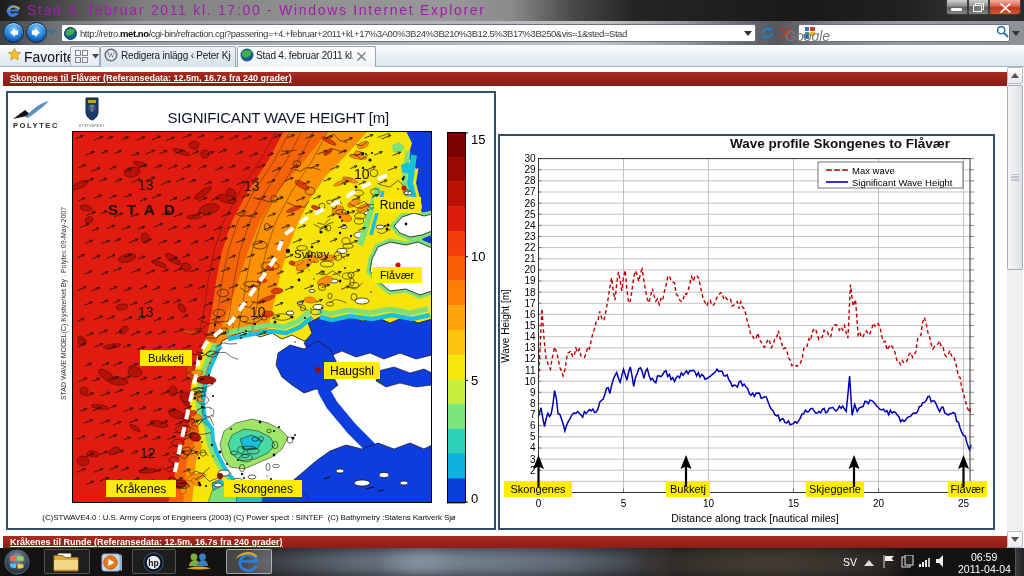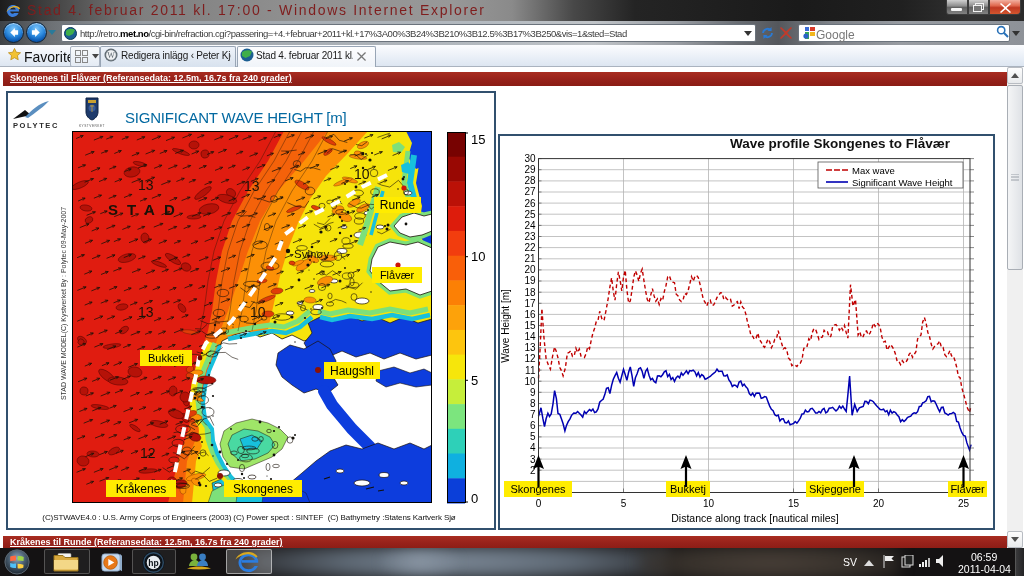--- a/index.html
+++ b/index.html
@@ -1,39 +1,39 @@
 <!DOCTYPE html>
 <html><head><meta charset="utf-8">
 <style>
 *{margin:0;padding:0;box-sizing:border-box}
 html,body{width:1024px;height:576px;overflow:hidden}
 body{font-family:"Liberation Sans",sans-serif;position:relative;background:#fff}
 .abs{position:absolute}
 
 #titlebar{left:0;top:0;width:1024px;height:21px;
  background:linear-gradient(to right,#1c1c1c 0%,#3c3c3c 4%,#7f7f7f 14%,#919191 30%,#989898 44%,#8a8a8a 50%,#484848 56%,#242424 62%,#1a1a1a 78%,#202020 88%,#323232 95%,#2a2a2a 100%);}
-#titletext{left:27px;top:2px;font-size:14px;letter-spacing:1.7px;color:#7f1d1d}
+#titletext{left:27px;top:2px;font-size:14px;letter-spacing:1.7px;color:#a21caf}
 .winbtn{top:0;height:15px;border:1px solid #3c3c3c;border-top:none;
  background:linear-gradient(#cfcfcf,#8a8a8a 45%,#5f5f5f 50%,#828282);}
 #btnmin{left:946px;width:22px;border-radius:0 0 0 3px}
 #btnmax{left:968px;width:21px}
 #btnclose{left:989px;width:32px;border-radius:0 0 4px 0;
  background:linear-gradient(#f2b0a0,#e06a50 40%,#c03822 55%,#d4562e);}
 
 #addrrow{left:0;top:21px;width:1024px;height:24px;
  background:linear-gradient(to right,#3e4246 0%,#6d7175 5%,#9aa0a6 14%,#a8aeb4 30%,#b4bac0 48%,#c0c4c8 58%,#9a9ea4 66%,#6a6e74 72%,#54575c 76%,#7e8288 81%,#989ca2 88%,#8e9298 100%)}
 .navcirc{top:22px;width:21px;height:21px;border-radius:50%;
  background:radial-gradient(circle at 50% 30%,#7cc4f8 0%,#2f8de0 45%,#0a57b0 75%,#063a78 100%);
  border:1px solid #123;box-shadow:inset 0 1px 1px rgba(255,255,255,.6)}
 .navarr{position:absolute;left:4px;top:4px;width:11px;height:11px;fill:#fff}
 #urlbox{left:61px;top:24px;width:695px;height:18px;background:#fff;border:1px solid #6b737c;border-radius:2px}
 #urltext{left:80px;top:28px;width:664px;overflow:hidden;font-size:9.5px;letter-spacing:-0.45px;color:#3c3c3c;white-space:nowrap}
 #urltext b{color:#000}
 #googlebox{left:798px;top:24px;width:212px;height:18px;background:#fff;border:1px solid #6b737c;border-radius:2px}
-#gtext{left:816px;top:28px;font-size:12px;color:#787878}
+#gtext{left:785px;top:28px;font-size:14px;font-style:italic;color:#787878}
 
 #favbar{left:0;top:45px;width:1024px;height:22px;
  background:linear-gradient(#fbfcfe,#e9eff7 60%,#dde6f1);border-bottom:1px solid #aab3bf}
 #favtext{left:24px;top:49px;font-size:14px;color:#111}
 .tab{top:46px;height:21px;border:1px solid #98a5b5;border-bottom:none;border-radius:2px 2px 0 0}
 #tab1{left:100px;width:136px;background:linear-gradient(#eef3fa,#d8e2ee)}
 #tab2{left:237px;width:139px;background:linear-gradient(#fdfdfe,#f0f4f9)}
 .tabtext{position:absolute;top:4px;font-size:10px;letter-spacing:-0.2px;color:#1a1a1a;white-space:nowrap;overflow:hidden}
 
 #content{left:0;top:67px;width:1024px;height:481px;background:#fff}
@@ -188,21 +188,21 @@
  <text x="2" y="31" font-size="7.5" fill="#2a2a2a" letter-spacing="1.6" font-weight="bold">POLYTEC</text>
   </svg>
 
 <svg class="abs" style="left:78px;top:97px" width="28" height="32" viewBox="0 0 28 32">
  <path d="M8 1h12v14c0 4-3 7-6 8-3-1-6-4-6-8z" fill="#1d3a6b" stroke="#0e2244"></path>
  <path d="M10 3h8v3H10z" fill="#c8a030"></path>
     <circle cx="14" cy="11" r="3.5" fill="#35599a"></circle>
  <path d="M12 9h4M14 8v7" stroke="#c8a030" stroke-width=".8"></path>
  <text x="14" y="30" font-size="3.2" text-anchor="middle" fill="#555" letter-spacing=".5">KYSTVERKET</text>
   </svg>
-<div class="abs" style="left:125px;top:109px;width:264px;text-align:left;font-size:15px;letter-spacing:-0.2px;white-space:nowrap;color:#0369a1">SIGNIFICANT WAVE HEIGHT [m]</div>
+<div class="abs" style="left:125px;top:109px;width:264px;text-align:right;font-size:15px;letter-spacing:-0.2px;white-space:nowrap;color:#0f172a">SIGNIFICANT WAVE HEIGHT [m]</div>
 
 <div class="abs" style="left:-67px;top:300px;width:260px;text-align:center;font-size:7px;color:#333;transform:rotate(-90deg)">STAD WAVE MODEL(C) Kystverket By : Polytec 09-May-2007</div>
 
 <div class="abs" style="left:6px;top:513px;width:486px;text-align:center;font-size:8px;letter-spacing:-0.1px;color:#111">(C)STWAVE4.0 : U.S. Army Corps of Engineers (2003) (C) Power spect : SINTEF&nbsp;&nbsp;(C) Bathymetry :Statens Kartverk Sjø</div>
 
 <svg class="abs" style="left:72px;top:131px" width="360" height="372" viewBox="0 0 360 372">
 <rect x="0" y="0" width="360" height="372" fill="#e01c10"></rect>
 <path d="M212 0 L196 30 L176 60 L160 90 L150 120 L144 150 L140 180 L136 200 L131 215 L127 240 L122 270 L116 300 L106 330 L96 372 L360 372 L360 0Z" fill="#f4620a"></path>
 <path d="M256 0 L232 30 L206 60 L188 90 L176 120 L166 150 L156 180 L148 200 L143 215 L138 240 L133 270 L127 300 L115 330 L111 372 L360 372 L360 0Z" fill="#fc9006"></path>
 <path d="M296 0 L276 22 L254 45 L238 68 L226 92 L216 118 L208 145 L202 172 L196 198 L152 213 L147 240 L142 270 L136 300 L124 330 L120 372 L360 372 L360 0Z" fill="#f6e40b"></path>

